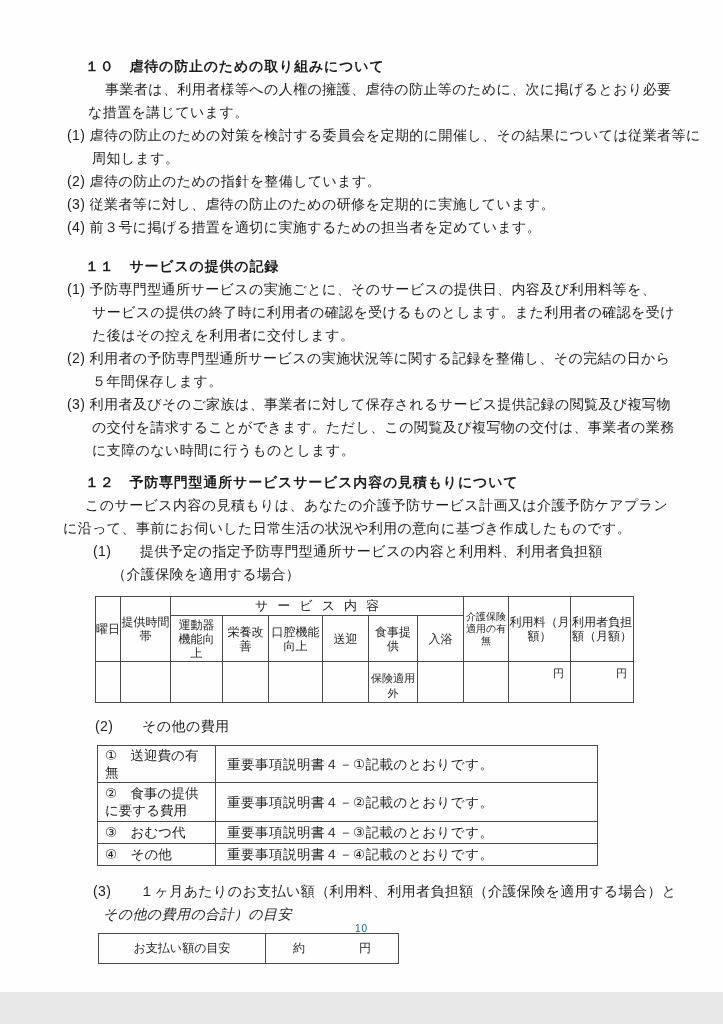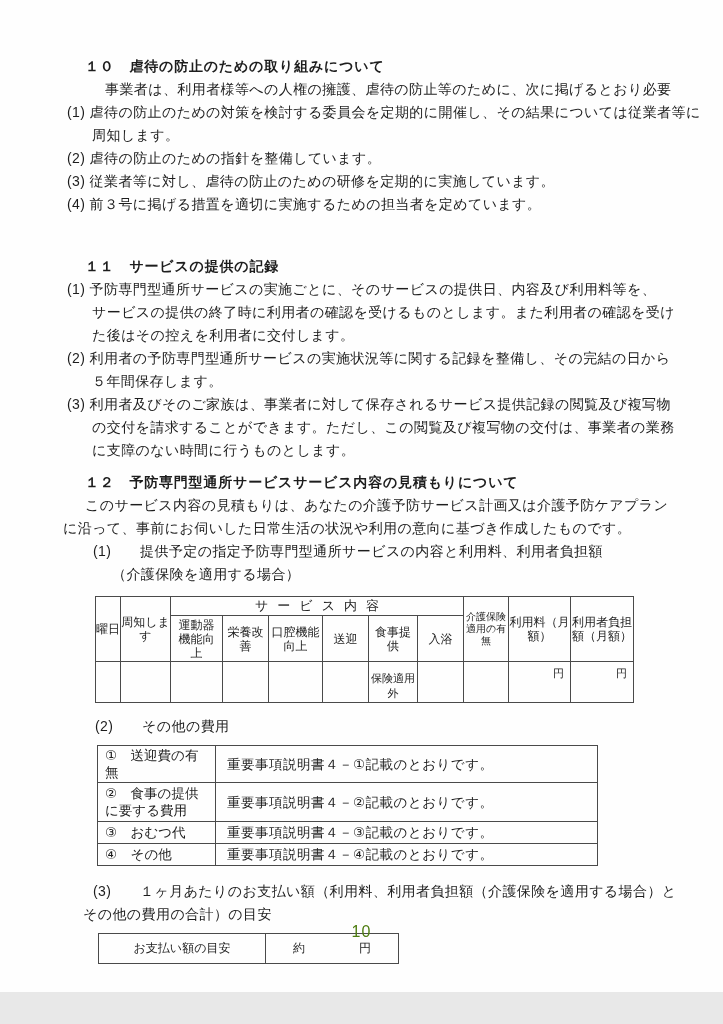--- a/index.html
+++ b/index.html
@@ -23,21 +23,21 @@
   
   .ind-h  {margin-left:22px;}   
   .ind-p1 {margin-left:42px;}   
   .ind-p2 {margin-left:25px;}   
   .ind-i  {margin-left:4px;}    
   .ind-c  {margin-left:29px;}   
   .ind-t  {margin-left:22px;}   
   .ind-0  {margin-left:0;}      
   .ind-s1 {margin-left:30px;}   
   .ind-s2 {margin-left:49px;}   
-  .ind-s3 {margin-left:20px;}   
+  .ind-s3 {margin-left:40px;font-style:italic;}   
 
   table{border-collapse:collapse;table-layout:fixed;}
   td,th{border:1px solid #4a4a4a;padding:0;text-align:center;
         font-weight:normal;color:#1d1d1d;word-break:break-all;}
 
   
   #t1{margin:10px 0 0 32px;width:538px;}
   #t1 th{font-size:12px;line-height:14px;}
   #t1 .svc-group{letter-spacing:9px;font-size:13px;height:18px;padding-left:9px;}
   #t1 .hdr-row th{height:45px;padding:0 2px;}
@@ -56,32 +56,33 @@
   #t2 .r3 td{height:19px;}
   #t2 .r4 td{height:19px;}
 
   
   #t3{margin:7px 0 0 35px;width:300px;}
   #t3 td{height:29px;font-size:12px;}
   #t3 .val-cell .flexwrap{display:flex;justify-content:space-around;align-items:center;}
 
   .pageno{
     position:absolute;top:923px;left:0;right:0;
-    text-align:center;font-size:16px;color:#4d7c0f;
+    text-align:center;font-size:10px;color:#0369a1;
     letter-spacing:1px;
   }
 </style>
 </head>
 <body>
 
 <div class="page">
 
   <div class="sec" id="sec10">
     <div class="ln ind-h heading">１０　虐待の防止のための取り組みについて</div>
     <div class="ln ind-p1">事業者は、利用者様等への人権の擁護、虐待の防止等のために、次に掲げるとおり必要</div>
+    <div class="ln ind-p2">な措置を講じています。</div>
     <div class="ln ind-i">(1) 虐待の防止のための対策を検討する委員会を定期的に開催し、その結果については従業者等に</div>
     <div class="ln ind-c">周知します。</div>
     <div class="ln ind-i">(2) 虐待の防止のための指針を整備しています。</div>
     <div class="ln ind-i">(3) 従業者等に対し、虐待の防止のための研修を定期的に実施しています。</div>
     <div class="ln ind-i">(4) 前３号に掲げる措置を適切に実施するための担当者を定めています。</div>
   </div>
 
   <div class="sec" id="sec11">
     <div class="ln ind-h heading">１１　サービスの提供の記録</div>
     <div class="ln ind-i">(1) 予防専門型通所サービスの実施ごとに、そのサービスの提供日、内容及び利用料等を、</div>
@@ -111,21 +112,21 @@
         <col style="width:46px">
           <col style="width:49px">
           <col style="width:46px">
         <col style="width:45px">
           <col style="width:62px">
           <col style="width:63px">
       </colgroup>
       <tbody>
           <tr>
         <th rowspan="2">曜日</th>
-        <th rowspan="2">周知します</th>
+        <th rowspan="2">提供時間帯</th>
         <th colspan="6" class="svc-group">サービス内容</th>
         <th rowspan="2" class="ins">介護保険適用の有無</th>
         <th rowspan="2">利用料（月額）</th>
         <th rowspan="2">利用者負担額（月額）</th>
       </tr>
       <tr class="hdr-row">
         <th>運動器機能向上</th>
         <th>栄養改善</th>
         <th>口腔機能向上</th>
         <th>送迎</th>

